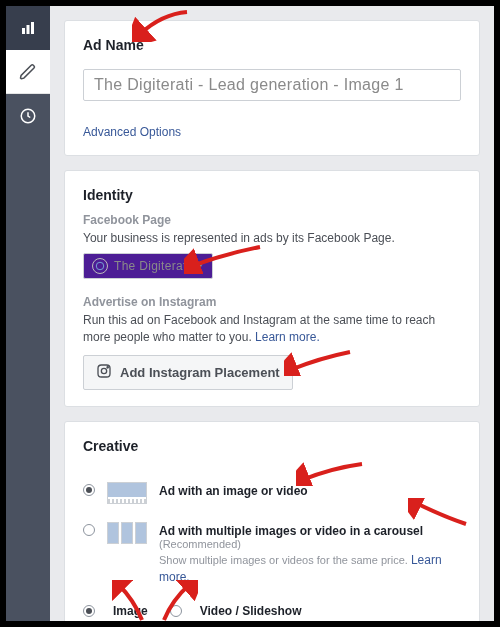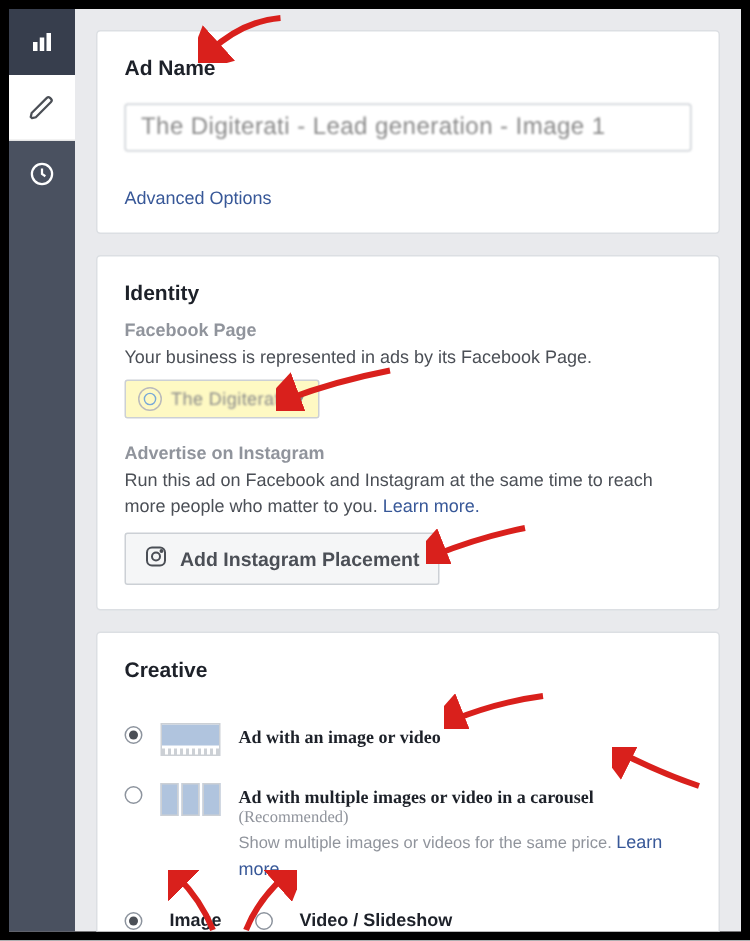--- a/index.html
+++ b/index.html
@@ -86,21 +86,21 @@
     font-size: 12px;
     cursor: pointer;
     text-decoration: none;
   }
   .adv-link { display: inline-block; margin-top: 24px; }
   .page-select {
     display: inline-flex;
     align-items: center;
     gap: 6px;
     border: 1px solid #ccd0d5;
-    background: #fef9c3;
+    background: #4c1d95;
     border-radius: 2px;
     padding: 4px 8px;
     margin-top: 6px;
     cursor: pointer;
     color: #777;
     font-size: 12px;
   }
   .page-select .avatar {
     width: 16px; height: 16px; border-radius: 50%;
     border: 1px solid #bbb;
@@ -159,21 +159,20 @@
     display:flex; gap:2px;
   }
   .thumb.carousel span{
     flex:1; border:1px solid #ccd0d5; background:#b0c4de;
   }
   .radio-label {
     font-size: 12px;
     font-weight: 700;
     color: #1d2129;
     margin-top: 4px;
-    font-family: Liberation Serif, serif;
   }
   .radio-col { flex:1; }
   .rec { font-size: 11px; color:#90949c; font-weight:400;}
   .desc { font-size: 11px; color:#90949c; line-height:1.4; margin-top:2px;}
   .media-tabs {
     display:flex; align-items:center; gap: 18px;
     margin-top: 8px;
     font-size: 12px; font-weight: 700; color:#1d2129;
   }
   .media-tabs .radio { margin-top:1px; }

